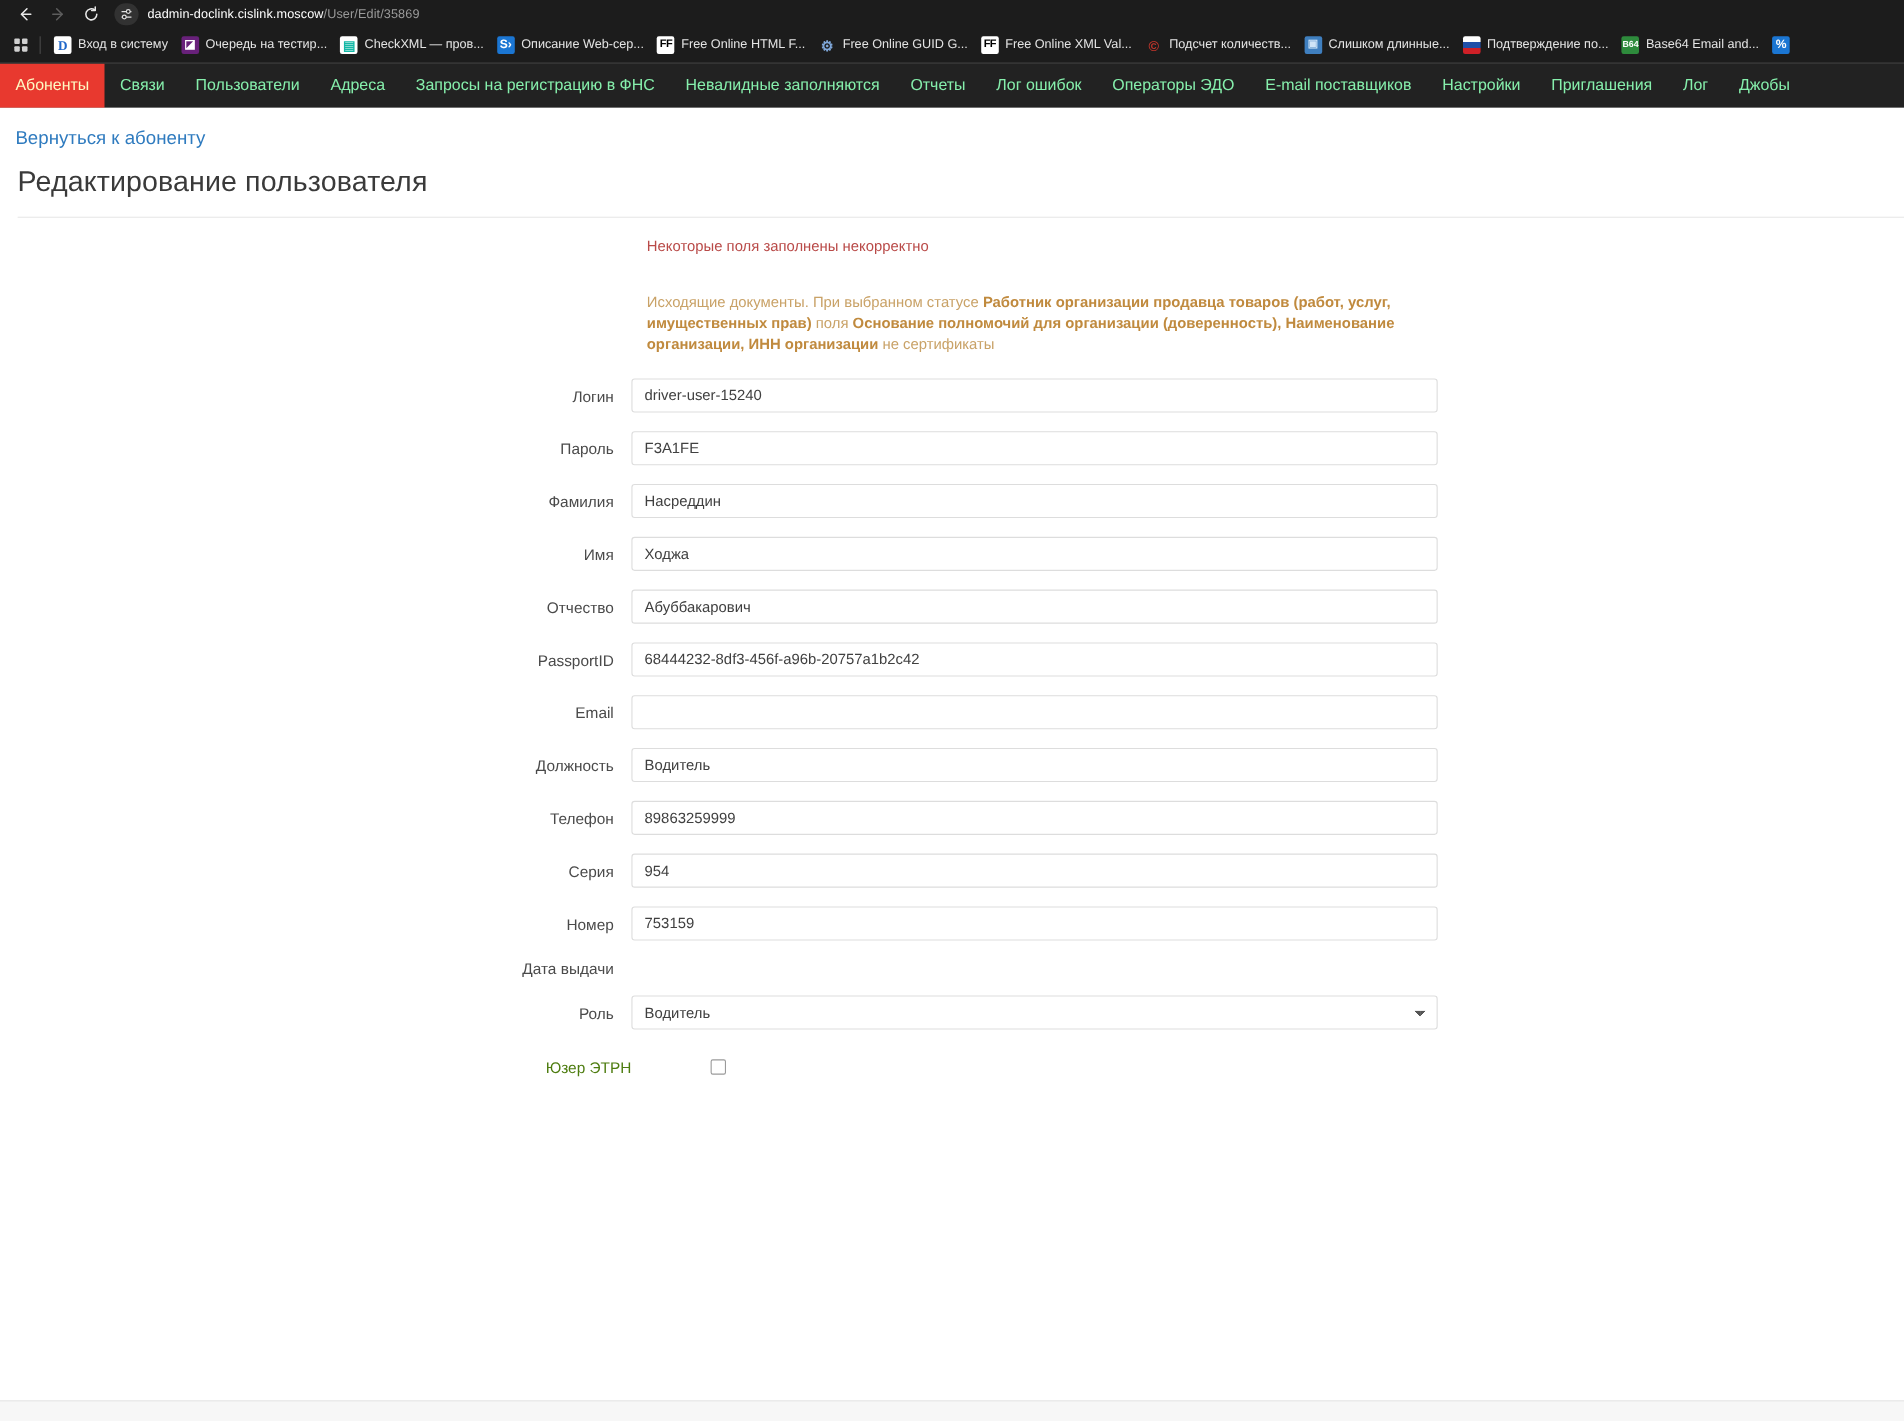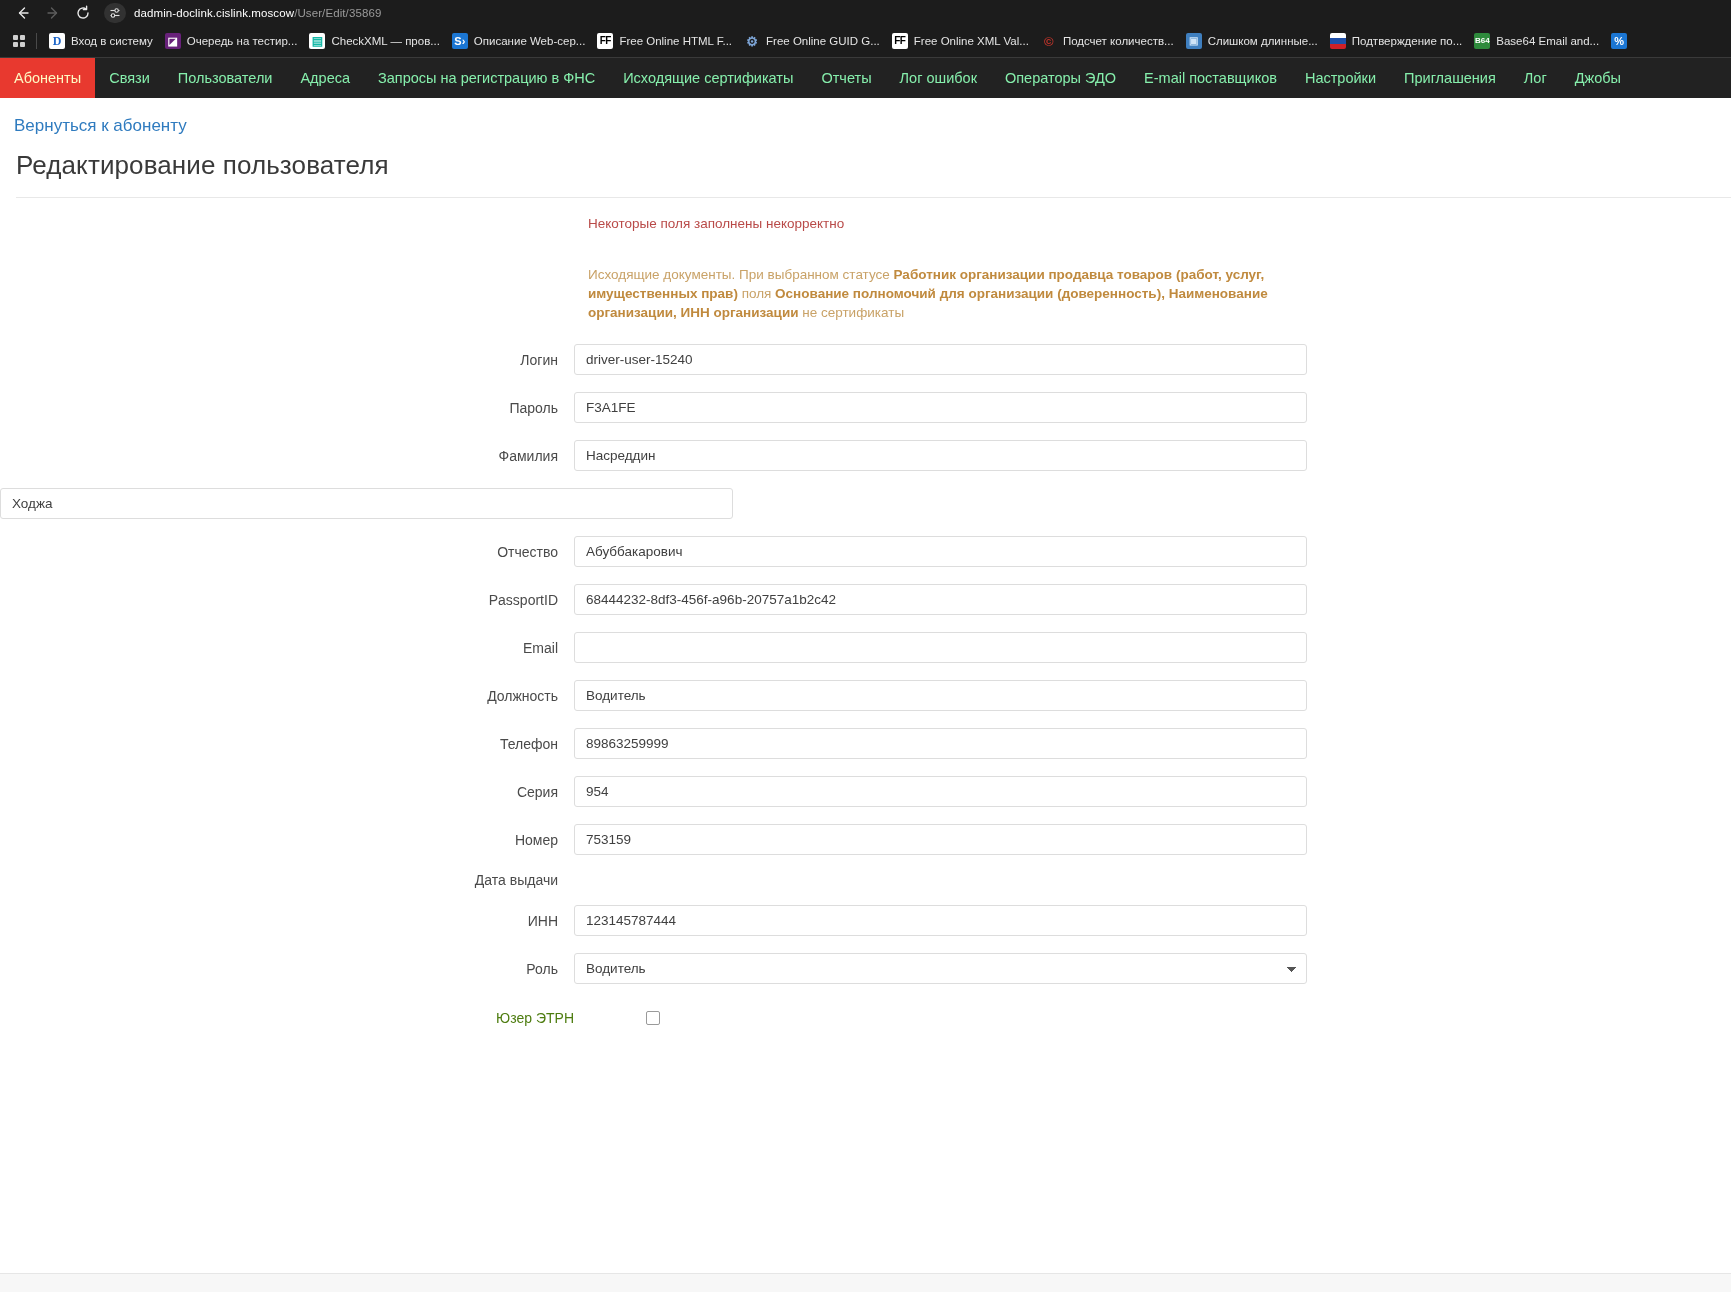--- a/index.html
+++ b/index.html
@@ -369,21 +369,21 @@
   <div class="nav-item">
       <span>Пользователи</span>
     </div>
   <div class="nav-item">
       <span>Адреса</span>
     </div>
   <div class="nav-item">
       <span>Запросы на регистрацию в ФНС</span>
     </div>
   <div class="nav-item">
-      <span>Исходящие сертификаты</span>
+      <span>Невалидные заполняются</span>
     </div>
   <div class="nav-item">
       <span>Отчеты</span>
     </div>
   <div class="nav-item">
       <span>Лог ошибок</span>
     </div>
   <div class="nav-item">
       <span>Операторы ЭДО</span>
     </div>
@@ -423,20 +423,21 @@
     </div>
     <div class="form-row">
       <label class="form-label">Пароль</label>
       <input class="form-control" type="text" value="F3A1FE" style="">
     </div>
     <div class="form-row">
       <label class="form-label">Фамилия</label>
       <input class="form-control" type="text" value="Насреддин" style="">
     </div>
     <div class="form-row">
+      <label class="form-label">Имя</label>
       <input class="form-control" type="text" value="Ходжа" style="">
     </div>
     <div class="form-row">
       <label class="form-label">Отчество</label>
       <input class="form-control" type="text" value="Абуббакарович" style="">
     </div>
     <div class="form-row">
       <label class="form-label">PassportID</label>
       <input class="form-control" type="text" value="68444232-8df3-456f-a96b-20757a1b2c42" style="">
     </div>
@@ -455,24 +456,20 @@
     <div class="form-row">
       <label class="form-label">Серия</label>
       <input class="form-control" type="text" value="954" style="">
     </div>
     <div class="form-row">
       <label class="form-label">Номер</label>
       <input class="form-control" type="text" value="753159" style="">
     </div>
     <div class="form-row">
       <label class="form-label">Дата выдачи</label>
-    </div>
-    <div class="form-row">
-      <label class="form-label">ИНН</label>
-      <input class="form-control" type="text" value="123145787444" style="">
     </div>
 
     <div class="form-row">
       <label class="form-label">Роль</label>
       <select class="form-control">
         <option>Водитель</option>
       </select>
     </div>
 
     <div class="checkbox-row">

